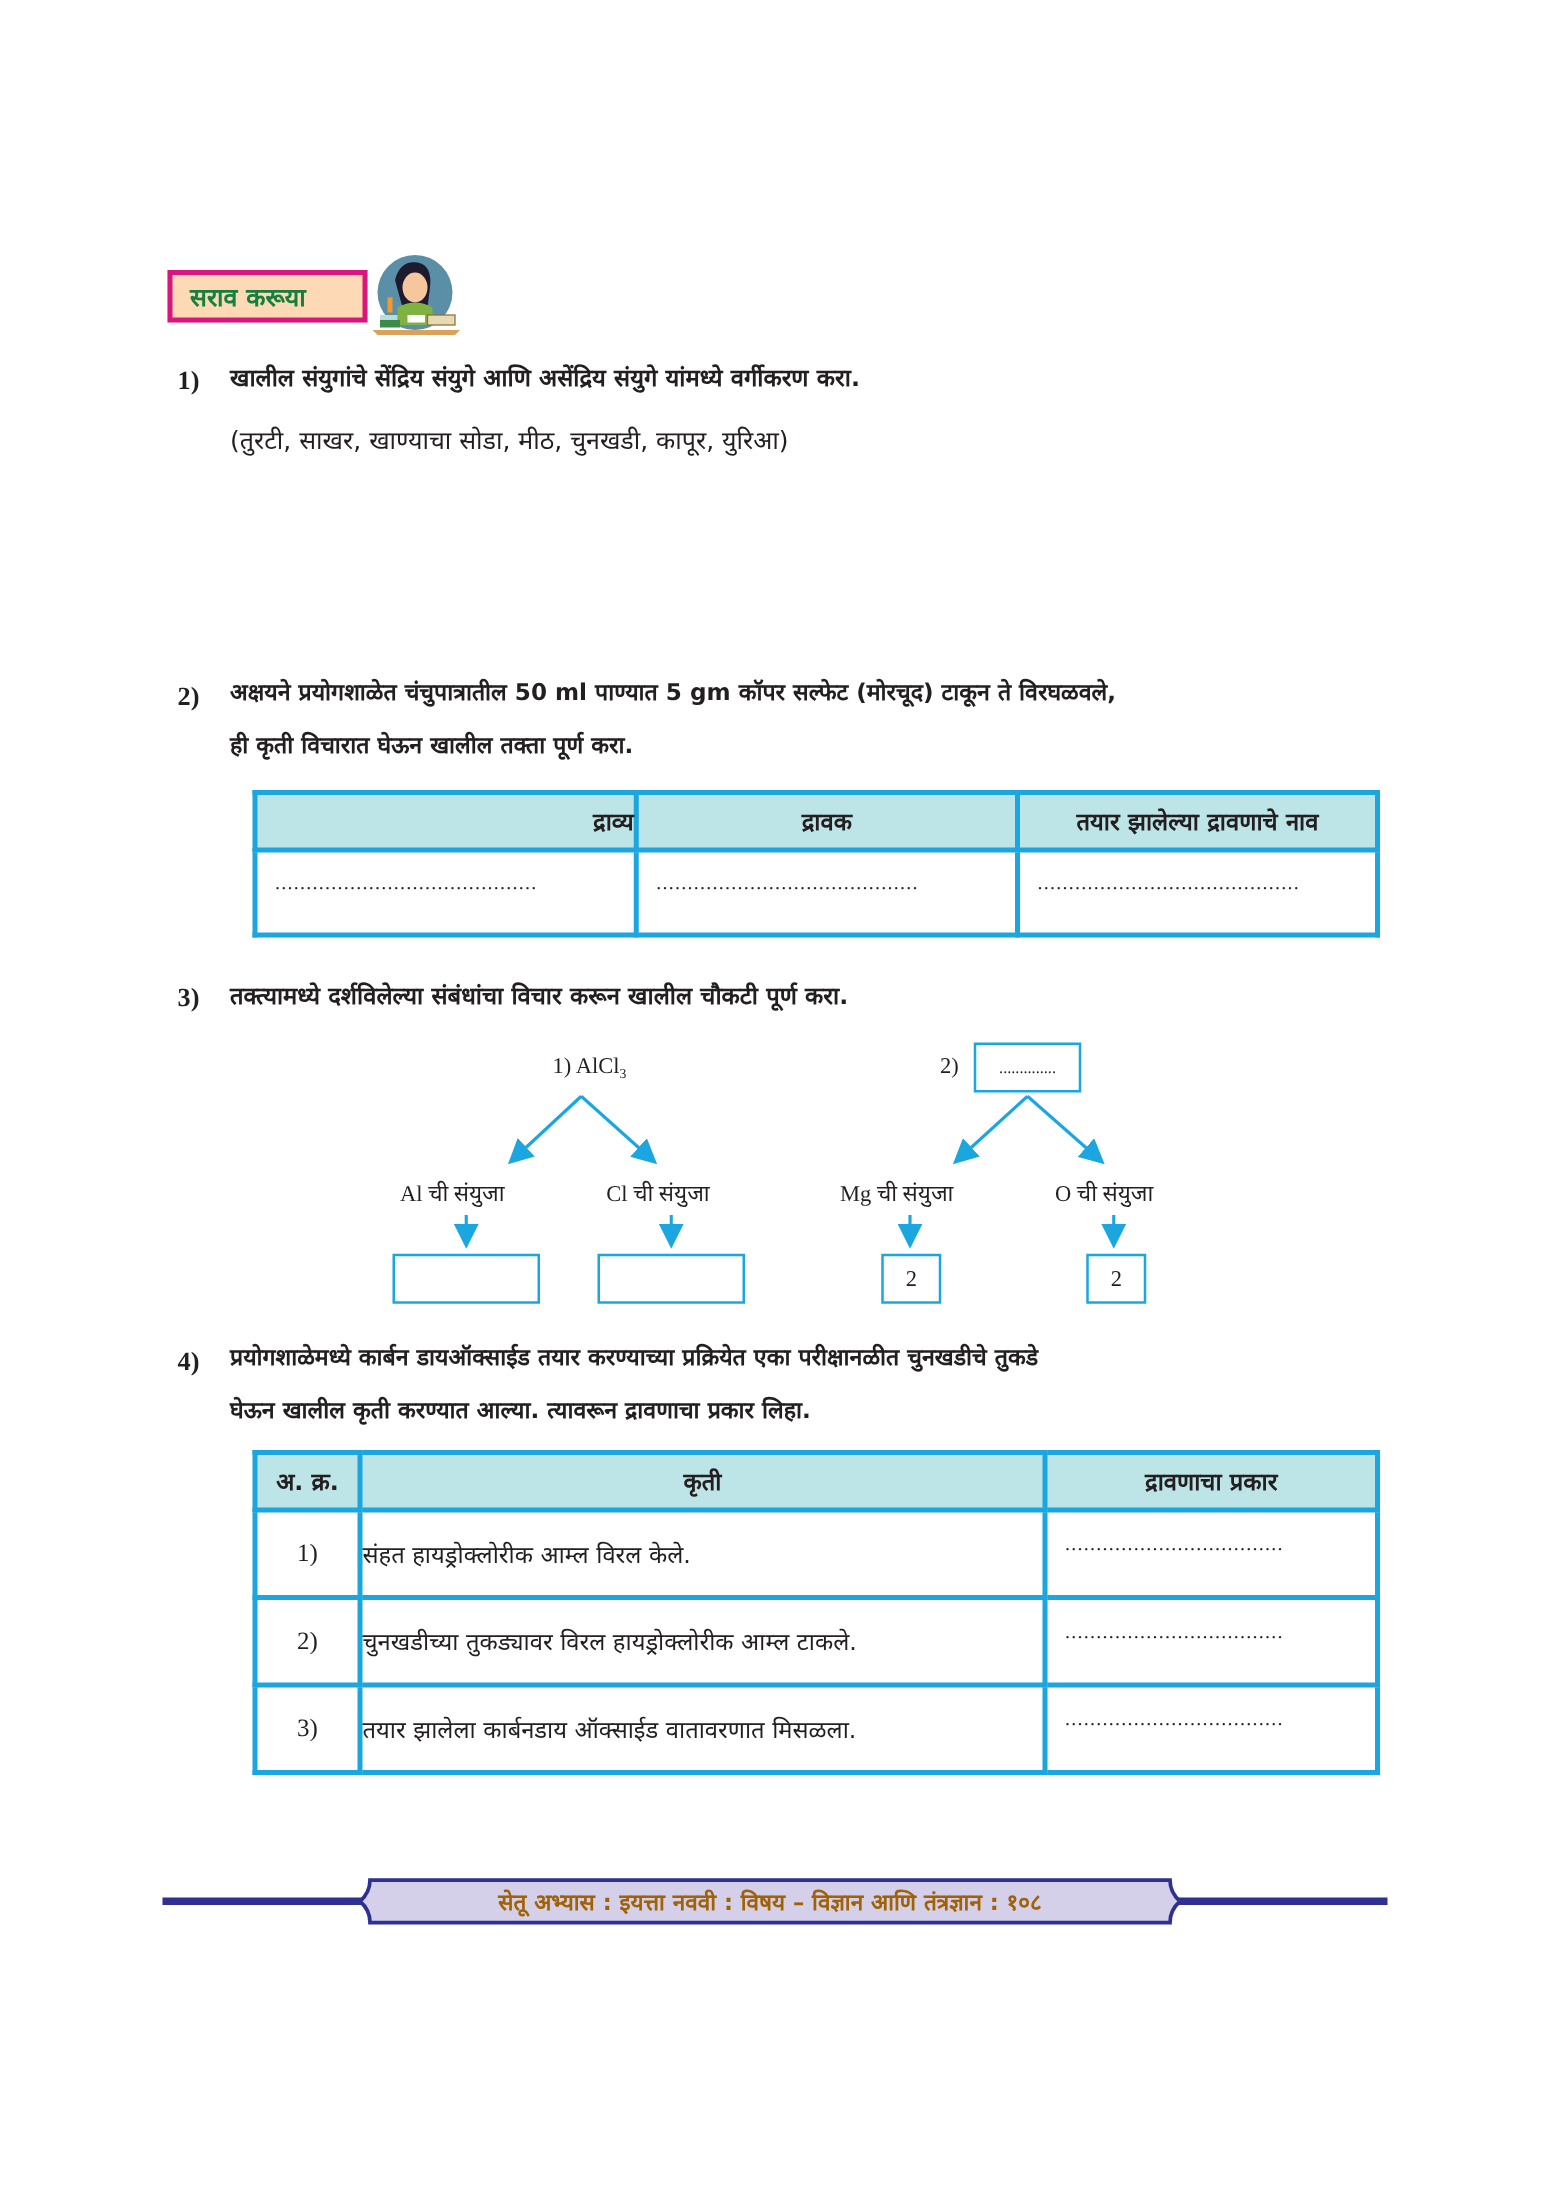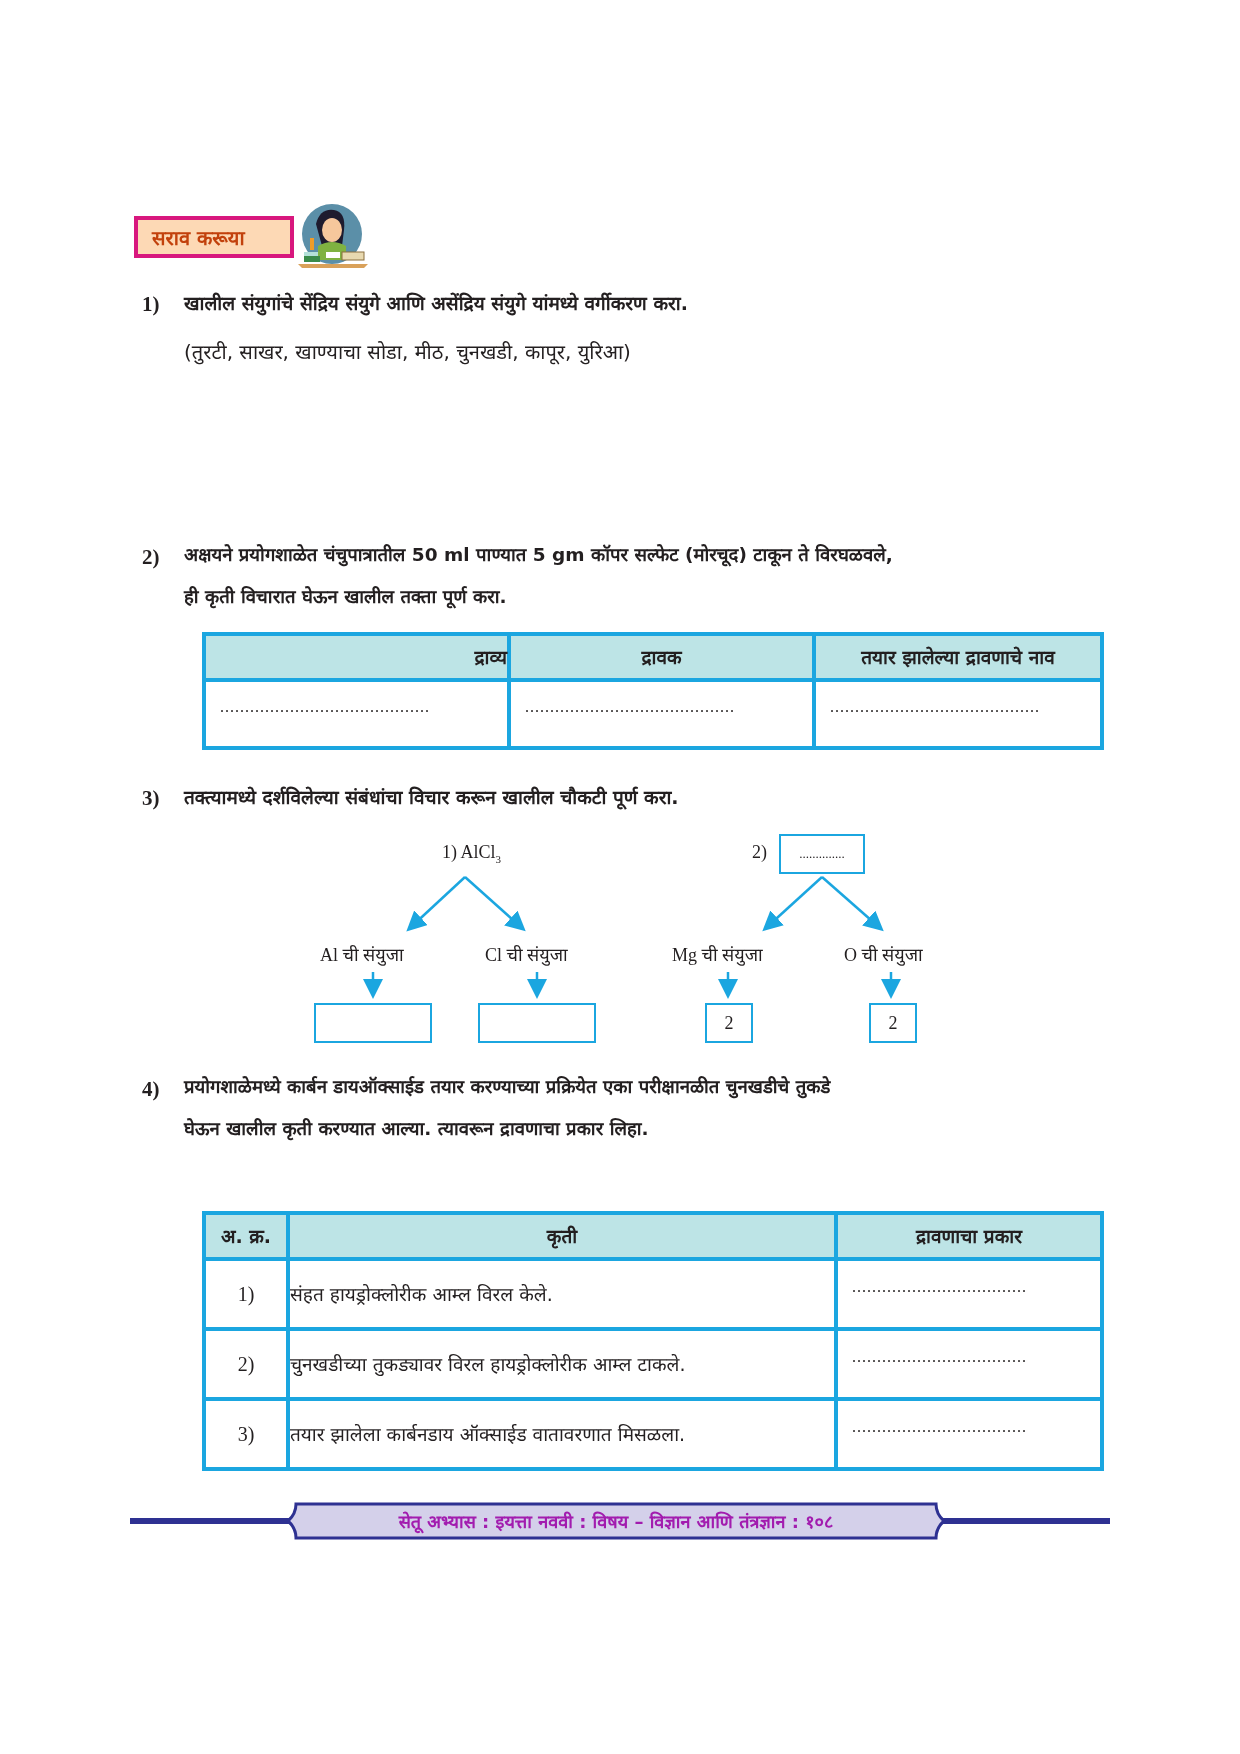--- a/index.html
+++ b/index.html
@@ -3,21 +3,21 @@
 <meta charset="utf-8">
 <style>
   html, body { margin: 0; padding: 0; background: #ffffff; }
   body { width: 1240px; height: 1754px; position: relative; overflow: hidden;
          font-family: "DejaVu Serif", "Liberation Serif", serif; color: #231f20; }
   .abs { position: absolute; }
 
   
   .badge { left: 134px; top: 216px; width: 160px; height: 42px; background: #fdd9b5;
            border: 4px solid #d8177e; box-sizing: border-box; display: flex; align-items: center;
-           padding-left: 14px; font-family: "DejaVu Sans", sans-serif; font-weight: bold; font-size: 20px; color: #c2410c; }
+           padding-left: 14px; font-family: "DejaVu Sans", sans-serif; font-weight: bold; font-size: 20px; color: #15803d; }
   .mascot { left: 280px; top: 202px; width: 90px; height: 72px; }
 
   .q-num { font-family: "Liberation Serif", serif; font-weight: bold; font-size: 21px; }
   .q-text { font-family: "DejaVu Sans", sans-serif; font-weight: bold; font-size: 19px; line-height: 42px; }
   .q-sub { font-family: "DejaVu Sans", sans-serif; font-size: 20px; }
 
   table.grid { border-collapse: collapse; position: absolute; }
   table.grid td, table.grid th { border: 4px solid #1ba6e0; padding: 0; }
   .hdr { background: #bde4e6; font-family: "DejaVu Sans", sans-serif; font-weight: bold; font-size: 19px; text-align: center; }
   .rowhdr { background: #bde4e6; font-family: "DejaVu Sans", sans-serif; font-weight: bold; font-size: 19px; text-align: center; }
@@ -25,21 +25,21 @@
   .cell-text { font-family: "DejaVu Sans", sans-serif; font-size: 19px; padding-left: 8px; white-space: nowrap; }
   .num-cell { font-family: "Liberation Serif", serif; font-size: 20px; text-align: center; }
 
   .diag-label { font-family: "Liberation Serif", serif; font-size: 18px; white-space: nowrap; }
   .diag-box { border: 2px solid #1ba6e0; box-sizing: border-box; display: flex; align-items: center; justify-content: center;
               font-family: "Liberation Serif", serif; font-size: 18px; }
 
   .footer-bar { left: 130px; top: 1518px; width: 980px; height: 6px; background: #2e3192; }
   .footer-plate { left: 286px; top: 1502px; width: 660px; height: 38px; }
   .footer-text { left: 286px; top: 1502px; width: 660px; height: 38px; display: flex; align-items: center; justify-content: center;
-                 font-family: "DejaVu Sans", sans-serif; font-weight: bold; font-size: 18px; color: #a21caf; }
+                 font-family: "DejaVu Sans", sans-serif; font-weight: bold; font-size: 18px; color: #a16207; }
 </style>
 </head>
 <body>
 
 <div class="abs badge">
   <span>सराव करूया</span>
 </div>
 <svg class="abs mascot" viewBox="0 0 90 72">
   <circle cx="52" cy="32" r="30" fill="#5b8fa8"></circle>
   <path d="M36 22 Q40 6 54 8 Q66 10 64 28 L62 44 L42 44 Z" fill="#1e1b2e"></path>
@@ -120,21 +120,21 @@
 <div class="abs diag-box" style="left:779px; top:834px; width:86px; height:40px; font-size:13px;">..............</div>
 <div class="abs diag-label" style="left:672px; top:942px;">Mg ची संयुजा</div>
 <div class="abs diag-label" style="left:844px; top:942px;">O ची संयुजा</div>
 <div class="abs diag-box" style="left:705px; top:1003px; width:48px; height:40px;">2</div>
 <div class="abs diag-box" style="left:869px; top:1003px; width:48px; height:40px;">2</div>
 
 <div class="abs q-num" style="left:142px; top:1077px;">4)</div>
 <div class="abs q-text" style="left:184px; top:1066px; font-size:18.5px;">प्रयोगशाळेमध्ये कार्बन डायऑक्साईड तयार करण्याच्या प्रक्रियेत एका परीक्षानळीत चुनखडीचे तुकडे</div>
 <div class="abs q-text" style="left:184px; top:1108px; font-size:18.5px;">घेऊन खालील कृती करण्यात आल्या. त्यावरून द्रावणाचा प्रकार लिहा.</div>
 
-<table class="grid" style="left:202px; top:1211px; width:902px;">
+<table class="grid" style="left:202px; top:1160px; width:902px;">
   <tbody>
       <tr style="height:46px;">
     <th class="hdr" style="width:80px;">अ. क्र.</th>
     <th class="hdr" style="width:544px;">कृती</th>
     <th class="hdr">द्रावणाचा प्रकार</th>
   </tr>
   <tr style="height:70px;">
     <td class="num-cell">1)</td>
     <td class="cell-text">संहत हायड्रोक्लोरीक आम्ल विरल केले.</td>
     <td style="padding-left:14px;">

